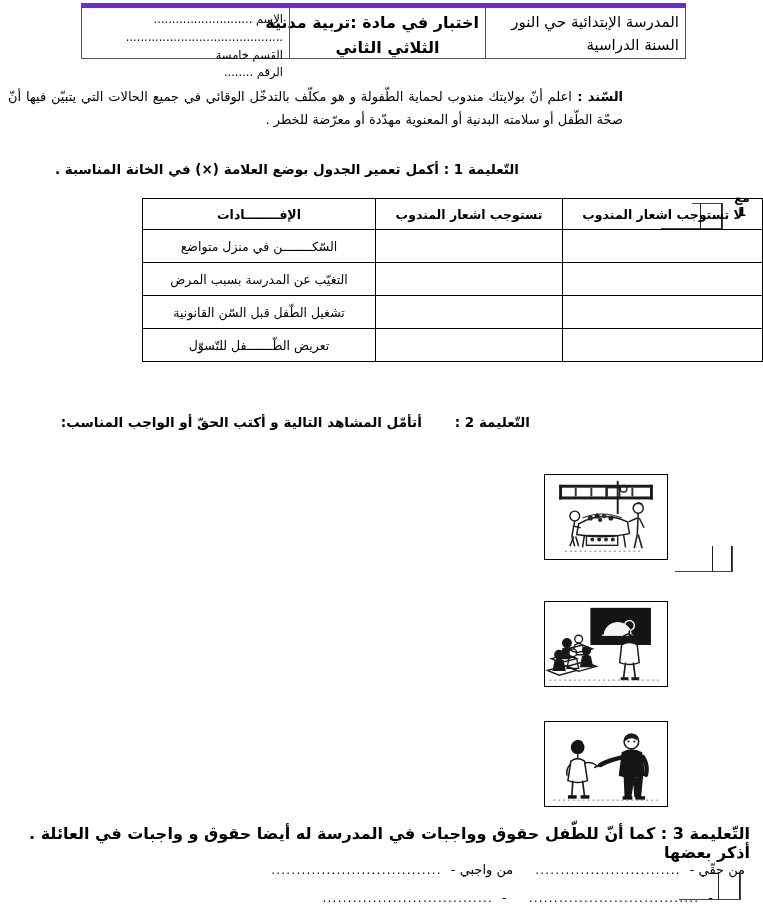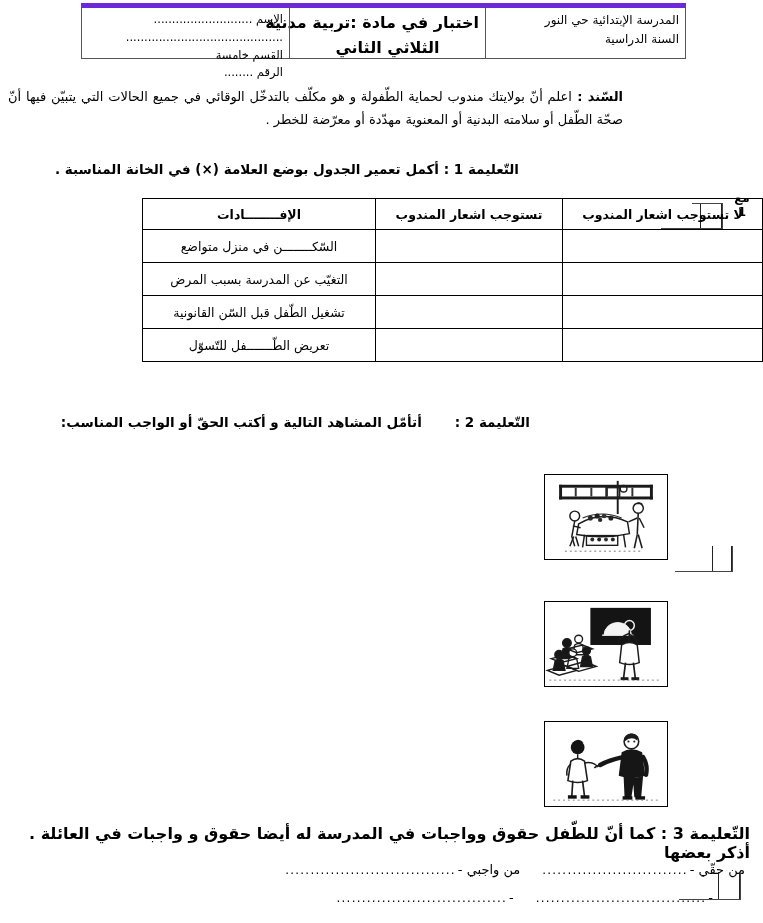--- a/index.html
+++ b/index.html
@@ -27,21 +27,21 @@
   .hcell {
     box-sizing: border-box;
     padding: 3px 6px 0 6px;
     font-size: 11.5px;
     line-height: 1.55;
     text-align: right;
     border-right: 1px solid #555;
     border-top: 5px solid #6d28d9;
     border-bottom: 1px solid #555;
   }
-  .hcell.school { width: 200px; font-size: 12px; }
+  .hcell.school { width: 200px; font-size: 15px; }
   .hcell.subject {
     width: 196px;
     text-align: center;
     font-weight: bold;
     font-size: 16px;
   }
   .hcell.pupil {
     width: 209px;
     border-left: 1px solid #555;
     font-size: 11.5px;
@@ -163,21 +163,21 @@
     font-size: 13px;
   }
   .ans-row {
     display: flex;
     justify-content: flex-start;
     align-items: baseline;
     padding-right: 18px;
     height: 28px;
     white-space: nowrap;
   }
-  .ans-row .seg-label { font-weight: normal; margin-left: 2px; }
+  .ans-row .seg-label { font-weight: normal; margin-left: 9px; }
   .ans-row .seg-dots {
     letter-spacing: 1.2px;
     font-size: 12px;
   }
   .ans-gap { width: 22px; }
   .ans-row2 { padding-right: 50px; }
   .ans-row2 .seg-dots { letter-spacing: 1.2px; }
 </style>
 </head>
 <body>

